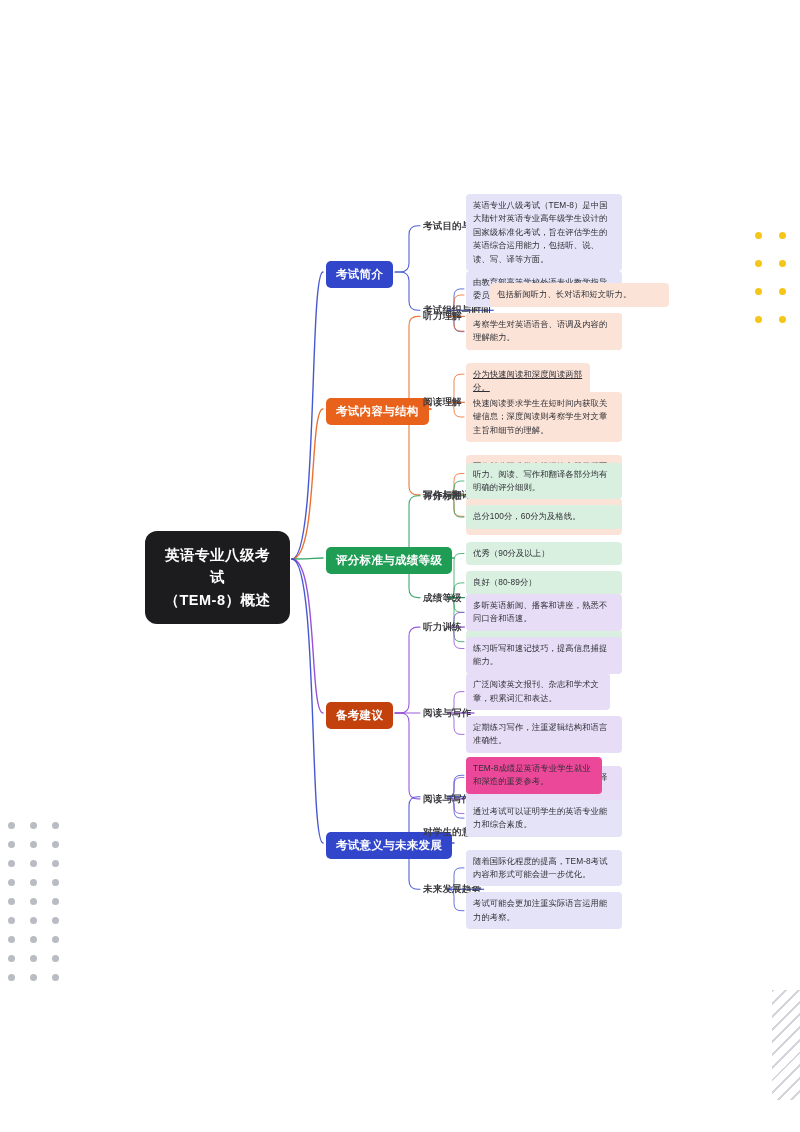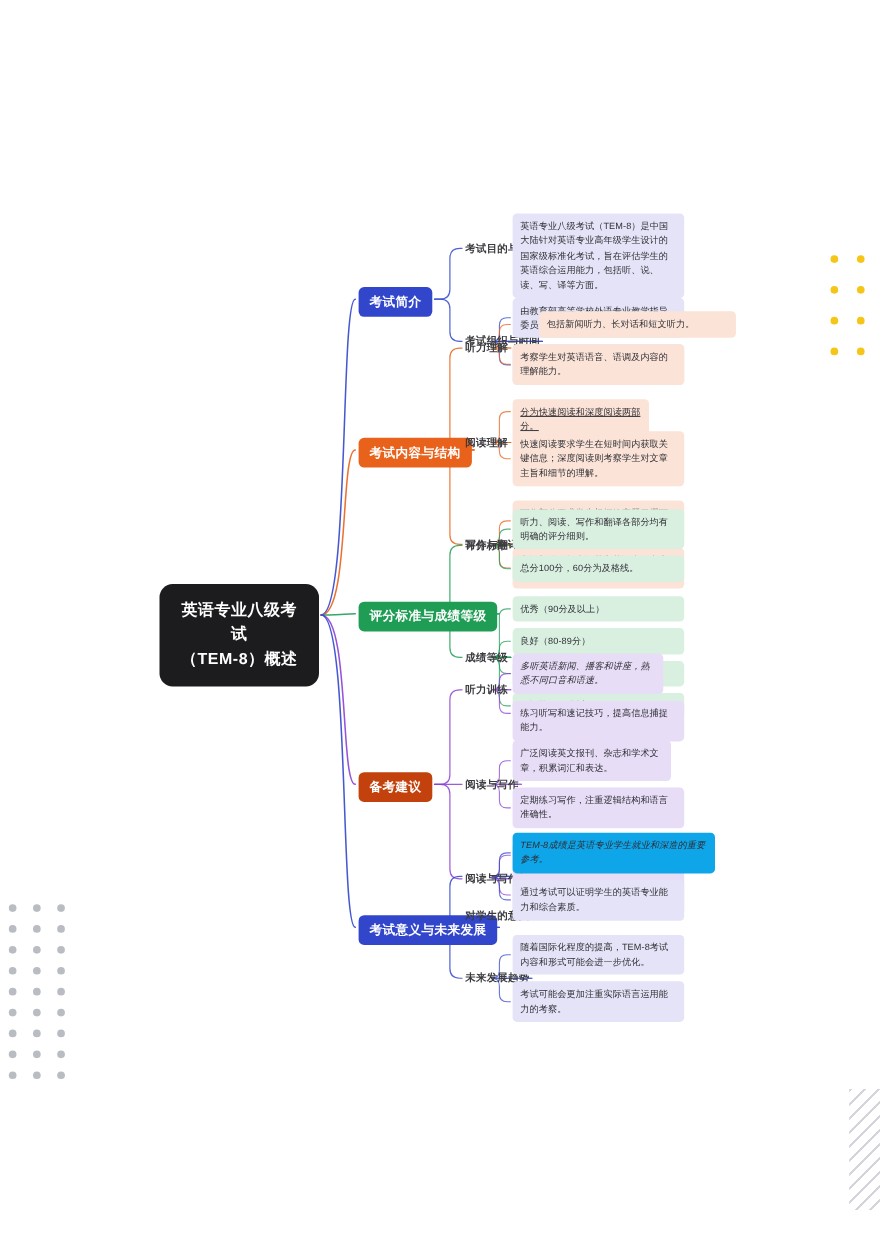--- a/index.html
+++ b/index.html
@@ -165,30 +165,30 @@
       <div class="node sub" style="left: 423px; top: 489.7px;">评分标准</div>
       <div class="node leaf" style="background: rgb(217, 240, 225); left: 466px; top: 462.6px; width: 156px;">听力、阅读、写作和翻译各部分均有明确的评分细则。</div>
       <div class="node leaf" style="background: rgb(217, 240, 225); left: 466px; top: 505.4px; width: 156px;">总分100分，60分为及格线。</div>
       <div class="node sub" style="left: 423px; top: 591.6px;">成绩等级</div>
       <div class="node leaf" style="background: rgb(217, 240, 225); left: 466px; top: 541.8px; width: 156px;">优秀（90分及以上）</div>
       <div class="node leaf" style="background: rgb(217, 240, 225); left: 466px; top: 571.2px; width: 156px;">良好（80-89分）</div>
       <div class="node leaf" style="background: rgb(217, 240, 225); left: 466px; top: 600.6px; width: 156px;">及格（60-79分）</div>
       <div class="node leaf" style="background: rgb(217, 240, 225); left: 466px; top: 630px; width: 156px;">不及格（60分以下）</div>
       <div class="node branch" style="background: #c2410c; left: 326px; top: 702px;">备考建议</div>
       <div class="node sub" style="left: 423px; top: 621.1px;">听力训练</div>
-      <div class="node leaf" style="background: rgb(231, 221, 247); left: 466px; top: 594px; width: 137px; font-style: italic;">多听英语新闻、播客和讲座，熟悉不同口音和语速。</div>
+      <div class="node leaf" style="background: rgb(231, 221, 247); left: 466px; top: 594px; width: 156px;">多听英语新闻、播客和讲座，熟悉不同口音和语速。</div>
       <div class="node leaf" style="background: rgb(231, 221, 247); left: 466px; top: 636.8px; width: 156px;">练习听写和速记技巧，提高信息捕捉能力。</div>
       <div class="node sub" style="left: 423px; top: 707px;">阅读与写作</div>
       <div class="node leaf" style="background: rgb(231, 221, 247); left: 466px; top: 673.2px; width: 144px;">广泛阅读英文报刊、杂志和学术文章，积累词汇和表达。</div>
       <div class="node leaf" style="background: rgb(231, 221, 247); left: 466px; top: 716px; width: 156px;">定期练习写作，注重逻辑结构和语言准确性。</div>
       <div class="node sub" style="left: 423px; top: 792.9px;">阅读与写作</div>
       <div class="node leaf" style="background: rgb(231, 221, 247); left: 466px; top: 765.8px; width: 156px;">学习中英文语言差异，掌握常见翻译技巧。</div>
       <div class="node leaf" style="background: rgb(231, 221, 247); left: 466px; top: 795.2px; width: 156px;">练习真题翻译部分，分析参考答案的优缺点。</div>
       <div class="node branch" style="background: rgb(50, 70, 204); left: 326px; top: 832px;">考试意义与未来发展</div>
       <div class="node sub" style="left: 423px; top: 826px;">对学生的意义</div>
-      <div class="node leaf" style="background: #0ea5e9; left: 466px; top: 756.9px; width: 184px; font-style: italic;">TEM-8成绩是英语专业学生就业和深造的重要参考。</div>
+      <div class="node leaf" style="background: #ec4899; left: 466px; top: 756.9px; width: 136px;">TEM-8成绩是英语专业学生就业和深造的重要参考。</div>
       <div class="node leaf" style="background: rgb(228, 227, 247); left: 466px; top: 799.7px; width: 156px;">通过考试可以证明学生的英语专业能力和综合素质。</div>
       <div class="node sub" style="left: 423px; top: 883.3px;">未来发展趋势</div>
       <div class="node leaf" style="background: rgb(228, 227, 247); left: 466px; top: 849.5px; width: 156px;">随着国际化程度的提高，TEM-8考试内容和形式可能会进一步优化。</div>
       <div class="node leaf" style="background: rgb(228, 227, 247); left: 466px; top: 892.3px; width: 156px;">考试可能会更加注重实际语言运用能力的考察。</div>
     </div>
 
 </div>
 
 </body></html>

